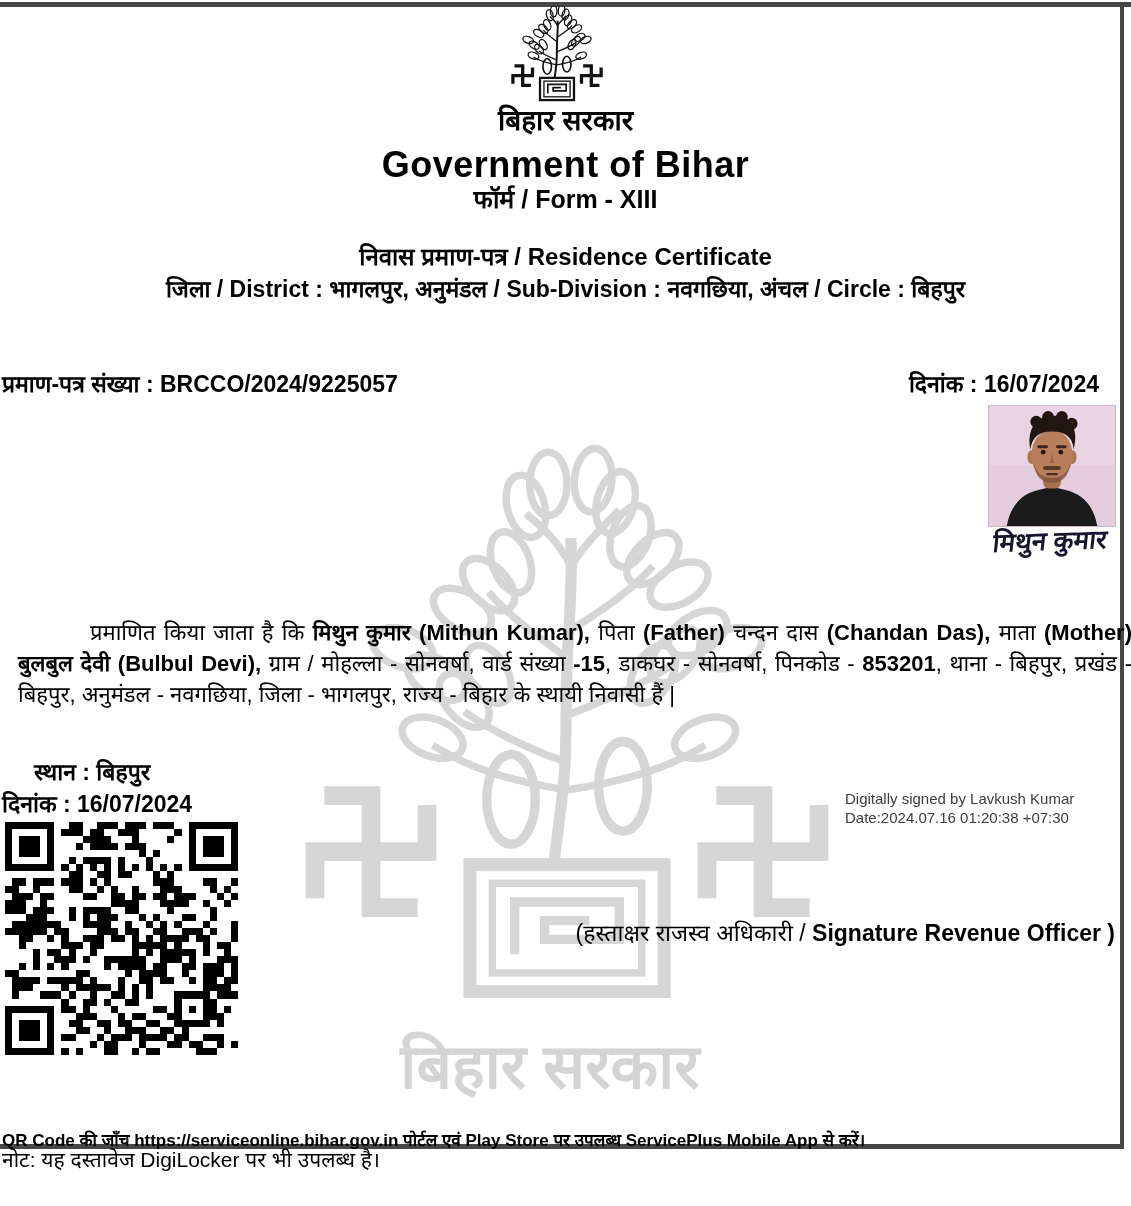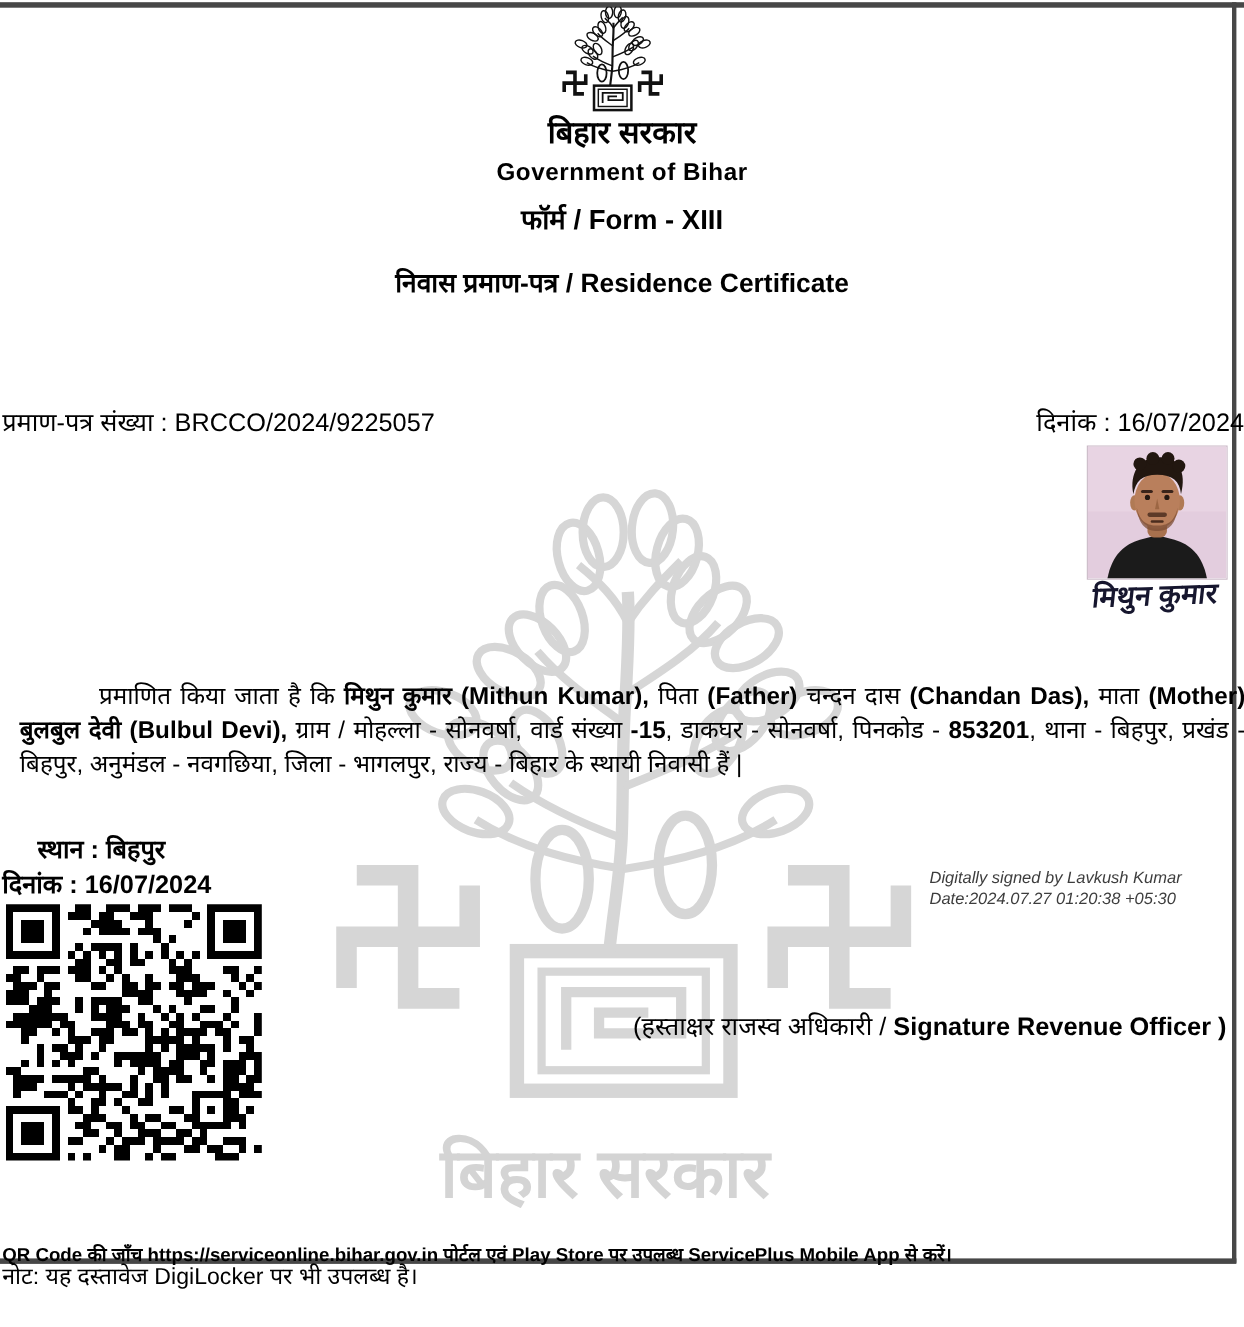--- a/index.html
+++ b/index.html
@@ -11,26 +11,26 @@
   .b { font-weight:bold; }
 
   
   .border-top    { position:absolute; left:0; right:0; top:2px; height:5px; background:#474747; }
   .border-right  { position:absolute; top:2px; left:1120px; width:4px; height:1146px; background:#474747; }
   .border-bottom { position:absolute; left:0; top:1144px; width:1124px; height:5px; background:#474747; }
 
   
   .emblem-top { position:absolute; left:506px; top:6px; width:102px; height:98px; color:#111; }
   .hindi-title   { top:100px; font-size:28px; font-weight:bold; }
-  .english-title { top:144px; font-size:22px; font-weight:bold; letter-spacing:.5px; }
+  .english-title { top:144px; font-size:36px; font-weight:bold; letter-spacing:.5px; }
   .form-title    { top:181px; font-size:25px; font-weight:bold; }
   .cert-title    { top:239px; font-size:24px; font-weight:bold; }
   .district-line { top:272px; font-size:23px; font-weight:bold; }
 
-  .number-row { position:absolute; left:2px; right:0; top:367px; font-size:23px; font-weight:normal;
+  .number-row { position:absolute; left:2px; right:32px; top:367px; font-size:23px; font-weight:bold;
                 display:flex; justify-content:space-between; }
 
   
   .photo { position:absolute; left:988px; top:405px; width:128px; height:122px;
            border:1px solid #c9b8c6; box-sizing:border-box; }
   .photo svg { display:block; width:100%; height:100%; }
   .photo-signature { position:absolute; left:975px; top:522px; width:150px; text-align:center;
            font-size:26px; font-weight:600; color:#16162e;
            transform:skewX(-8deg) rotate(-2deg); white-space:nowrap; }
 
@@ -40,21 +40,21 @@
   .watermark-text { position:absolute; left:270px; top:1022px; width:560px; text-align:center;
            font-size:62px; font-weight:bold; color:#d4d4d4; z-index:0; white-space:nowrap; }
 
   
   .certificate-body { position:absolute; left:18px; top:617px; width:1114px; margin:0;
            font-size:22px; line-height:31px; text-align:justify; text-indent:72px; z-index:2; }
   .place-line { position:absolute; left:2px; top:755px; font-size:23px; font-weight:bold; z-index:2;margin-left:32px; }
   .date-line  { position:absolute; left:2px; top:787px; font-size:23px; font-weight:bold; z-index:2; }
 
   .digital-signature { position:absolute; left:845px; top:789px; width:280px; font-size:15px;
-           line-height:19px; color:#3d3d3d; z-index:2;font-style:italic; }
+           line-height:19px; color:#3d3d3d; z-index:2; }
 
   .qr { position:absolute; left:5px; top:822px; width:233px; height:233px; z-index:2; }
   .qr svg { width:100%; height:100%; shape-rendering:crispEdges; }
 
   .officer-line { position:absolute; right:16px; top:916px; font-size:23px; text-align:center; z-index:2; }
 
   .footer-line1 { position:absolute; left:2px; top:1128px; font-size:17px; font-weight:bold; z-index:2; }
   .footer-line2 { position:absolute; left:2px; top:1121px; font-size:21px; font-weight:normal; z-index:2;margin-top:24px; }
 
   .z2 { z-index:2; }
@@ -132,20 +132,21 @@
   <div class="watermark-text">बिहार सरकार</div>
 
   <svg class="emblem-top">
     <use href="#emblem"></use>
   </svg>
   <div class="centered hindi-title">बिहार सरकार</div>
   <div class="centered english-title">Government of Bihar</div>
   <div class="centered form-title">फॉर्म / Form - XIII</div>
 
   <div class="centered cert-title">निवास प्रमाण-पत्र / Residence Certificate</div>
+  <div class="centered district-line">जिला / District : भागलपुर, अनुमंडल / Sub-Division : नवगछिया, अंचल / Circle : बिहपुर</div>
 
   <div class="number-row z2">
     <span>
       <span>प्रमाण-पत्र संख्या :</span>
       <span>BRCCO/2024/9225057</span>
     </span>
     <span>
       <span>दिनांक :</span>
       <span>16/07/2024</span>
     </span>
@@ -191,21 +192,21 @@
     <span>स्थान :</span>
     <span>बिहपुर</span>
   </div>
   <div class="date-line">
     <span>दिनांक :</span>
     <span>16/07/2024</span>
   </div>
 
   <div class="digital-signature">
     <div>Digitally signed by Lavkush Kumar</div>
-    <div>Date:2024.07.27 01:20:38 +05:30</div>
+    <div>Date:2024.07.16 01:20:38 +07:30</div>
   </div>
 
   <div class="qr">
     <svg viewBox="0 0 33 33">
       <rect x="0" y="0" width="33" height="33" fill="#ffffff"></rect>
       <g id="qr-modules" fill="#000000">
           <rect x="0" y="0" width="1" height="1"></rect>
           <rect x="1" y="0" width="1" height="1"></rect>
           <rect x="2" y="0" width="1" height="1"></rect>
           <rect x="3" y="0" width="1" height="1"></rect>

